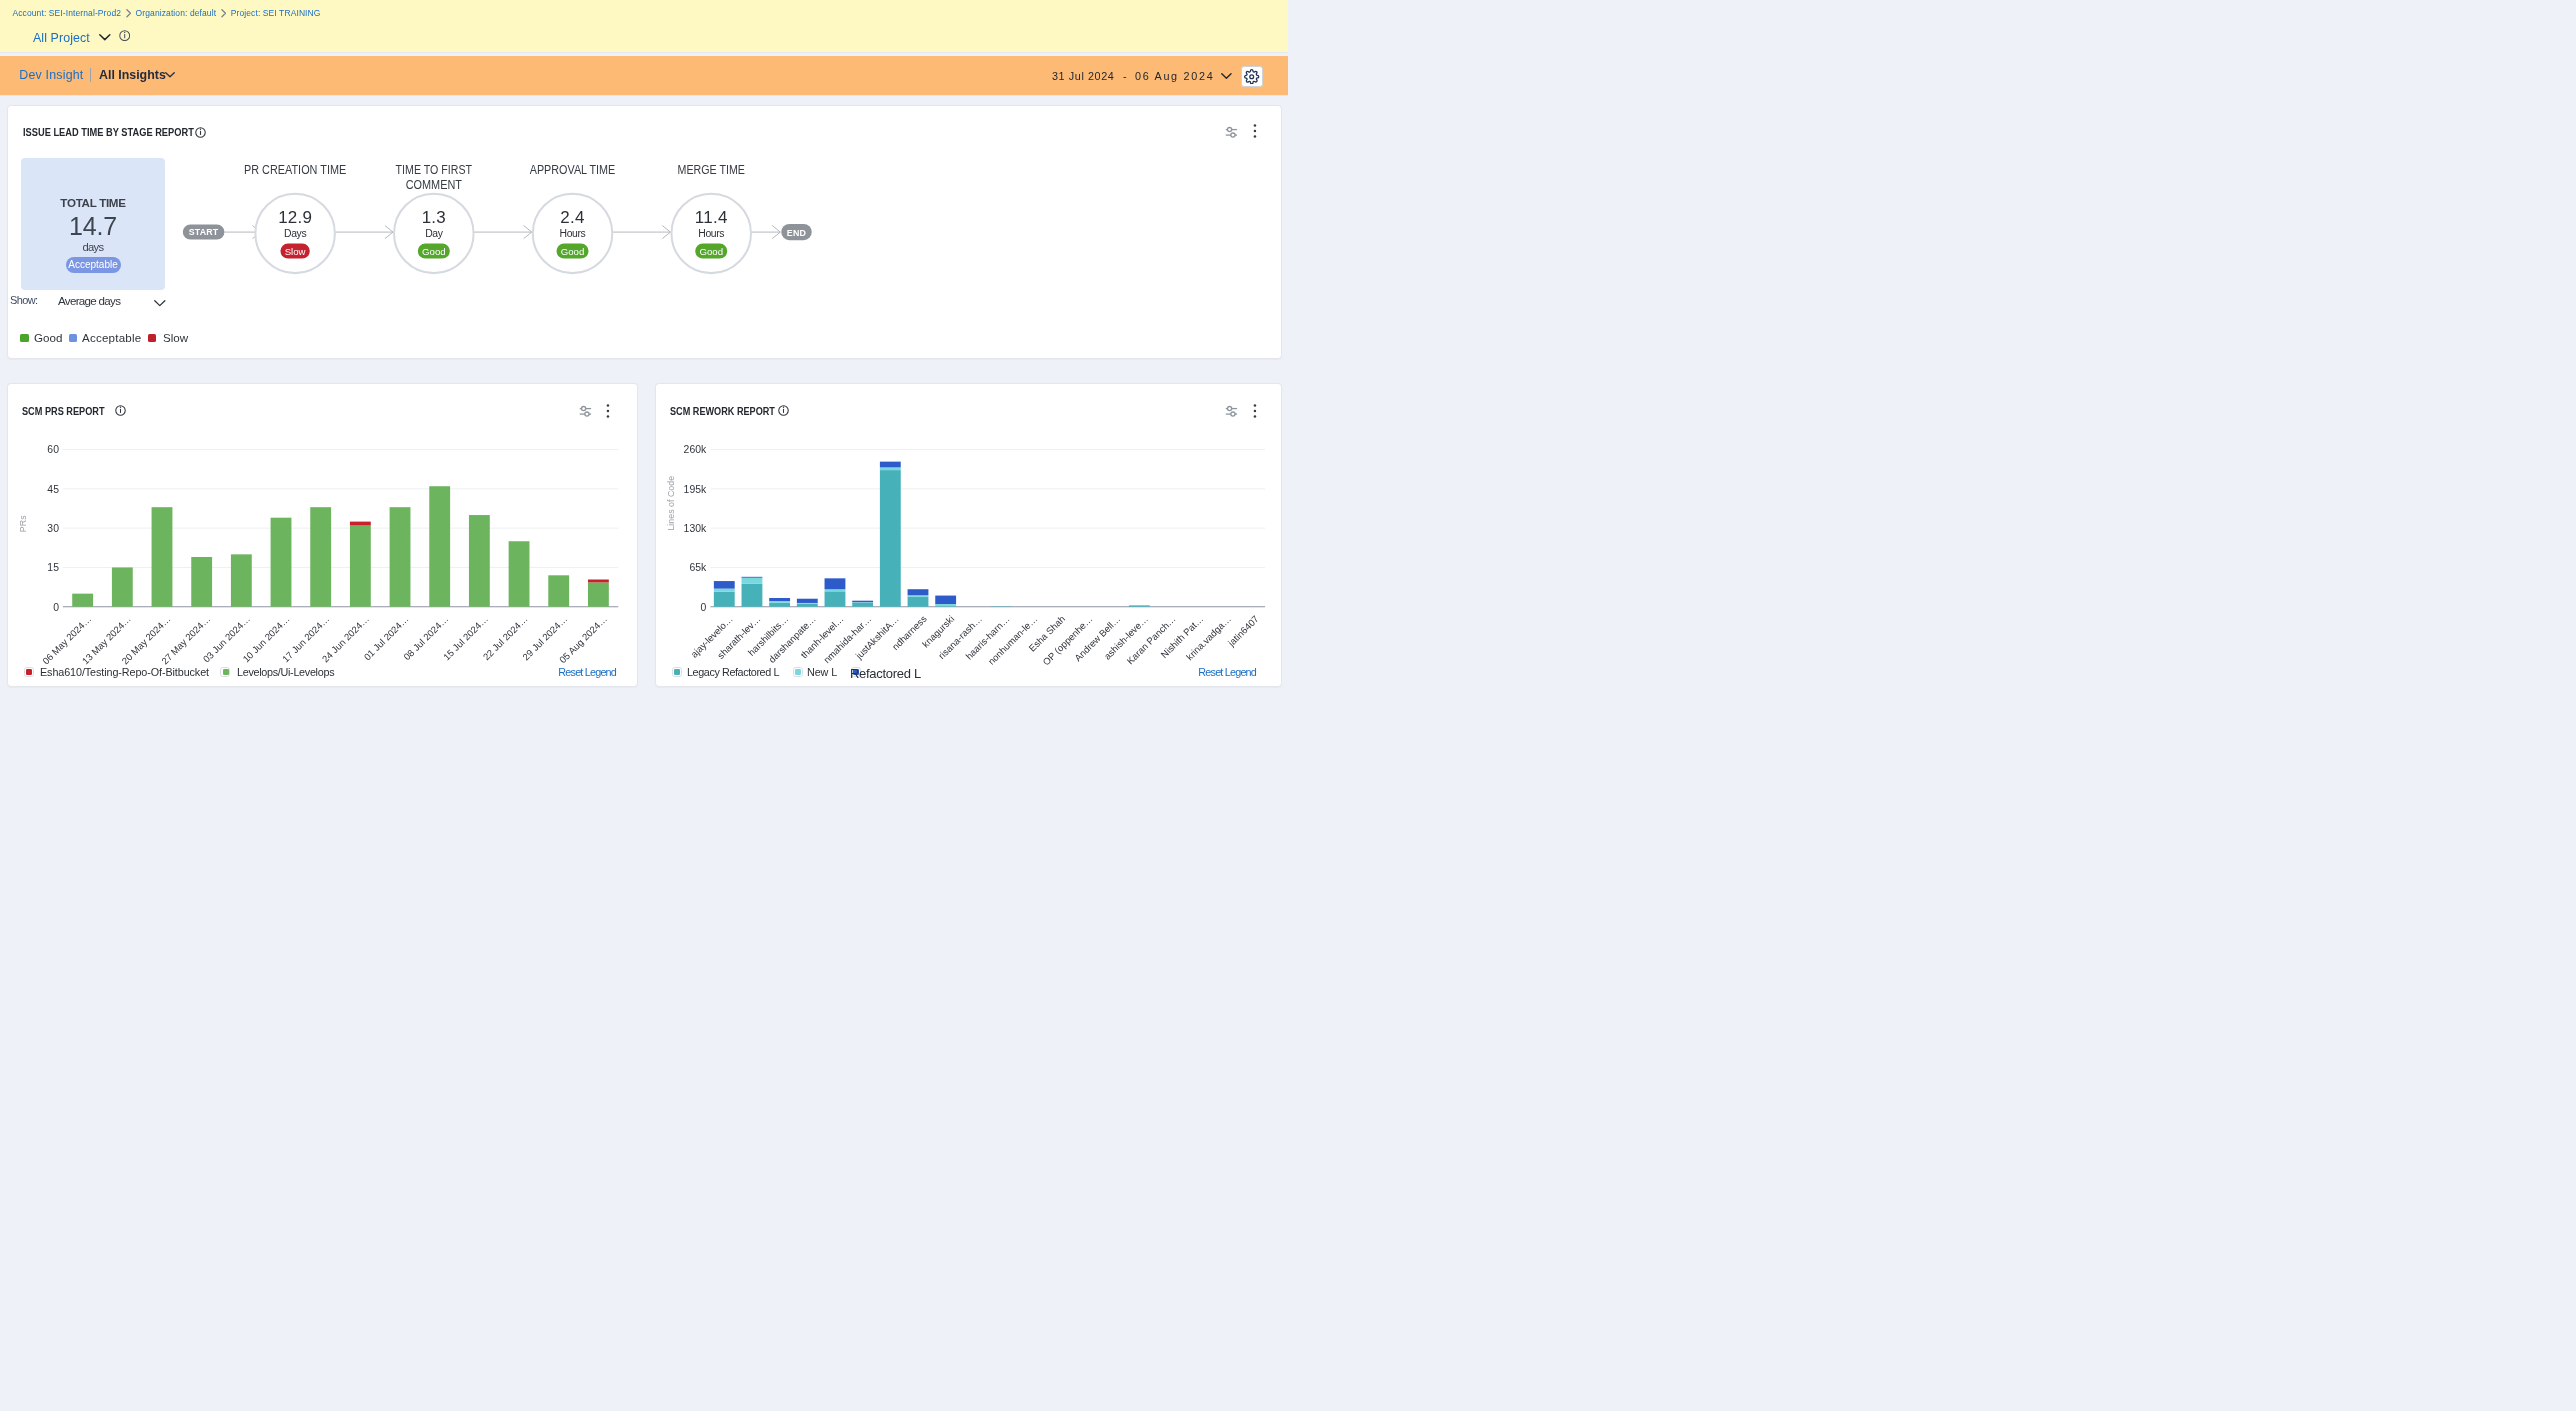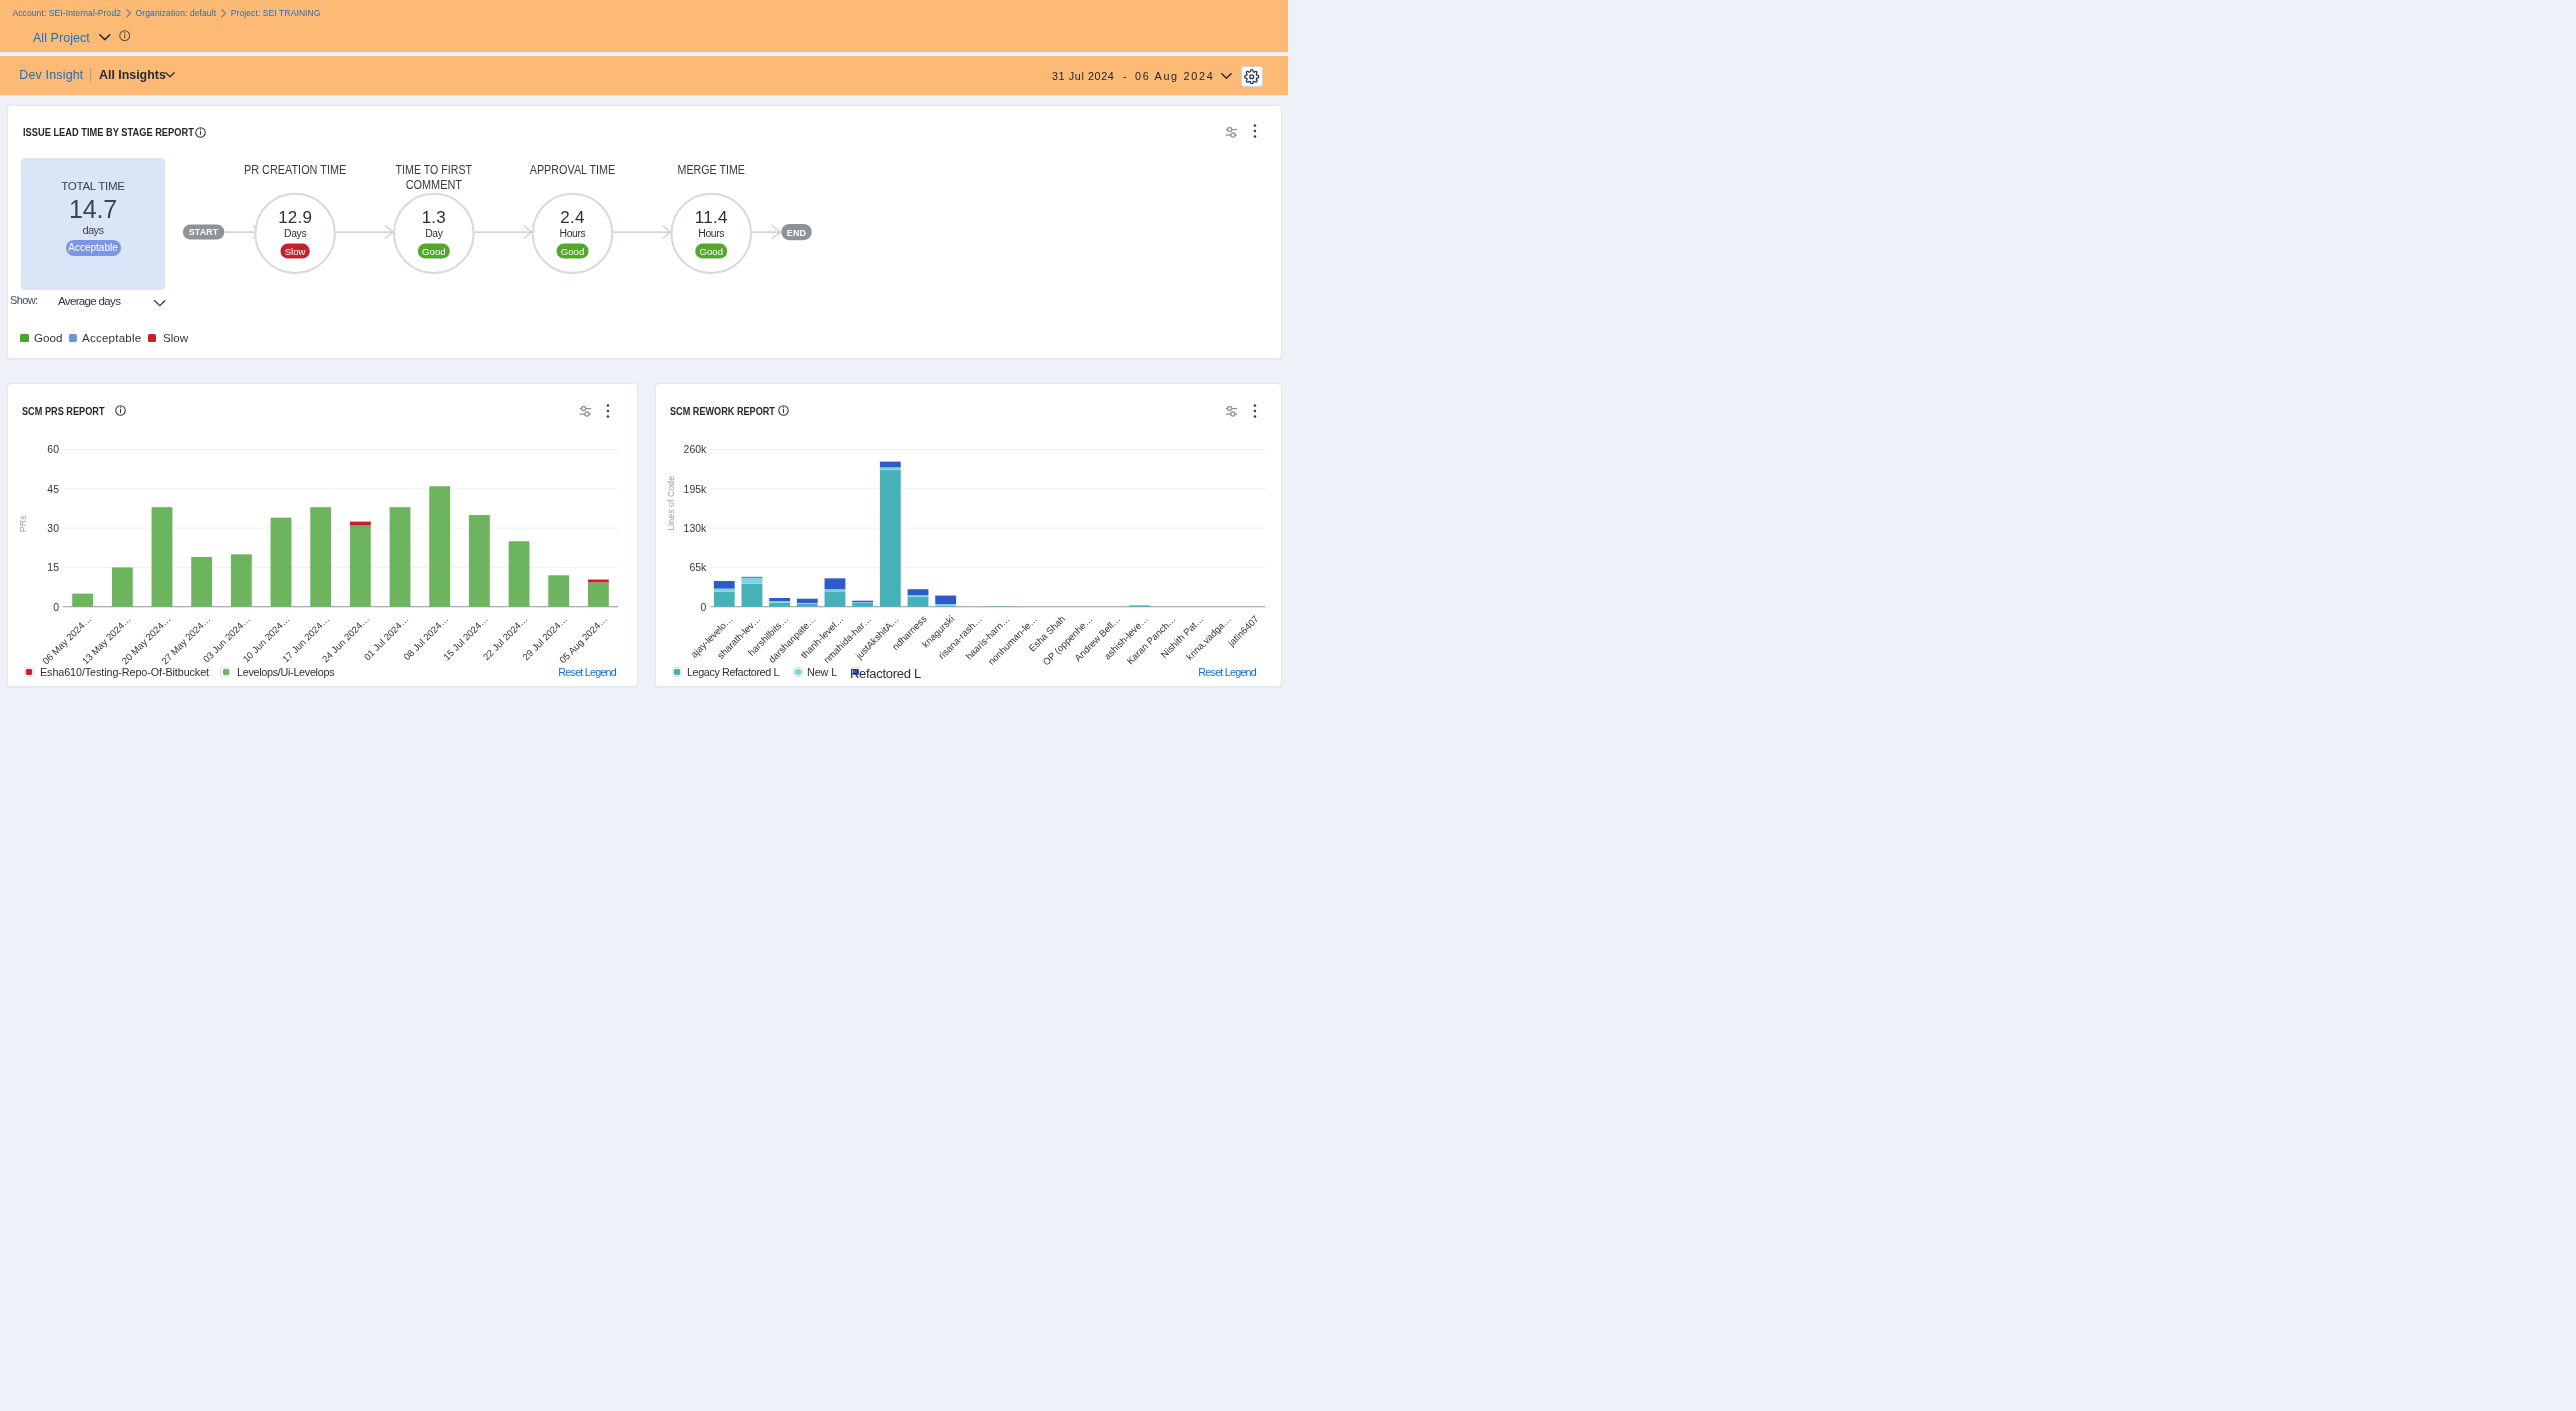--- a/index.html
+++ b/index.html
@@ -4,21 +4,21 @@
 *{margin:0;padding:0;box-sizing:border-box}
 html,body{width:1288px;height:706px;overflow:hidden;background:#eef1f7;
 font-family:"Liberation Sans",sans-serif;-webkit-font-smoothing:antialiased}
 .abs{position:absolute}
 .card{position:absolute;background:#fff;border:0.8px solid #e3e6ea;border-radius:3.9px;
 box-shadow:0 0.8px 1.5px rgba(40,50,70,.04)}
 .ctitle{position:absolute;font-size:10.4px;font-weight:700;color:#24292f;white-space:nowrap;transform-origin:left center}
 text{font-family:"Liberation Sans",sans-serif}
 </style></head><body>
 
-<div class="abs" style="left:0;top:0;width:1288px;height:53px;background:#fdba74;border-bottom:0.8px solid #e4e7eb">
+<div class="abs" style="left:0;top:0;width:1288px;height:53px;background:#fef9c3;border-bottom:0.8px solid #e4e7eb">
 <div class="abs" style="left:12.5px;top:7.3px;height:12.4px;display:flex;align-items:center;font-size:8.5px;letter-spacing:0.1px;color:#1a6ec5">
       <span>Account: SEI-Internal-Prod2</span>
       <svg width="5.4" height="8.5" viewBox="0 0 7 11" style="margin:0 4.6px;flex:none">
         <polyline points="1.2,1 5.8,5.5 1.2,10" fill="none" stroke="#7b828c" stroke-width="1.7" stroke-linecap="round" stroke-linejoin="round"></polyline>
       </svg>
       <span>Organization: default</span>
       <svg width="5.4" height="8.5" viewBox="0 0 7 11" style="margin:0 4.6px;flex:none">
         <polyline points="1.2,1 5.8,5.5 1.2,10" fill="none" stroke="#7b828c" stroke-width="1.7" stroke-linecap="round" stroke-linejoin="round"></polyline>
       </svg>
       <span>Project: SEI TRAINING</span>
@@ -65,21 +65,21 @@
       <line x1="1" y1="13.1" x2="15.8" y2="13.1" stroke="#8f959d" stroke-width="1.7"></line>
       <circle cx="6" cy="5.9" r="2.75" fill="#fff" stroke="#8f959d" stroke-width="1.7"></circle>
       <circle cx="10.4" cy="13.1" r="2.75" fill="#fff" stroke="#8f959d" stroke-width="1.7"></circle>
     </svg>
 <svg style="position:absolute;left:1245px;top:16.6px" width="3.9" height="16" viewBox="0 0 5 21">
       <circle cx="2.5" cy="3.2" r="1.65" fill="#373c43"></circle>
       <circle cx="2.5" cy="10.5" r="1.65" fill="#373c43"></circle>
       <circle cx="2.5" cy="17.8" r="1.65" fill="#373c43"></circle>
     </svg>
 <div class="abs" style="left:13px;top:52px;width:144px;height:132px;background:#dbe5f8;border-radius:3.9px;text-align:center">
-      <div style="margin-top:21px;font-size:11.6px;font-weight:400;color:#3c424b;letter-spacing:-0.3px">TOTAL TIME</div>
+      <div style="margin-top:38px;font-size:11.6px;font-weight:700;color:#3c424b;letter-spacing:-0.3px">TOTAL TIME</div>
       <div style="margin-top:8px;font-size:25px;font-weight:500;color:#3f454e;line-height:18px;letter-spacing:-0.2px">14.7</div>
       <div style="margin-top:6.2px;font-size:11.2px;color:#3f454e;line-height:13px;letter-spacing:-0.6px">days</div>
       <div style="margin:2.7px auto 0;width:55px;height:16px;background:#7b96e3;border-radius:8px;color:#fff;font-size:10px;line-height:16px">Acceptable</div>
     </div>
 <div class="abs" style="left:2px;top:188px;font-size:11px;letter-spacing:-0.6px;color:#3f4a61">Show:</div>
 <div class="abs" style="left:50px;top:188px;font-size:11.6px;letter-spacing:-0.7px;color:#2f353d">Average days</div>
 <svg style="position:absolute;left:146px;top:194px" width="11.6" height="6.8" viewBox="0 0 15 8.76">
       <polyline points="1,1 7.5,7.26 14,1" fill="none" stroke="#2f353d" stroke-width="1.7" stroke-linecap="round" stroke-linejoin="round"></polyline>
     </svg>
 <div class="abs" style="left:12.4px;top:228px;width:8.2px;height:8.2px;background:#4aa32b;border-radius:1.5px"></div>

